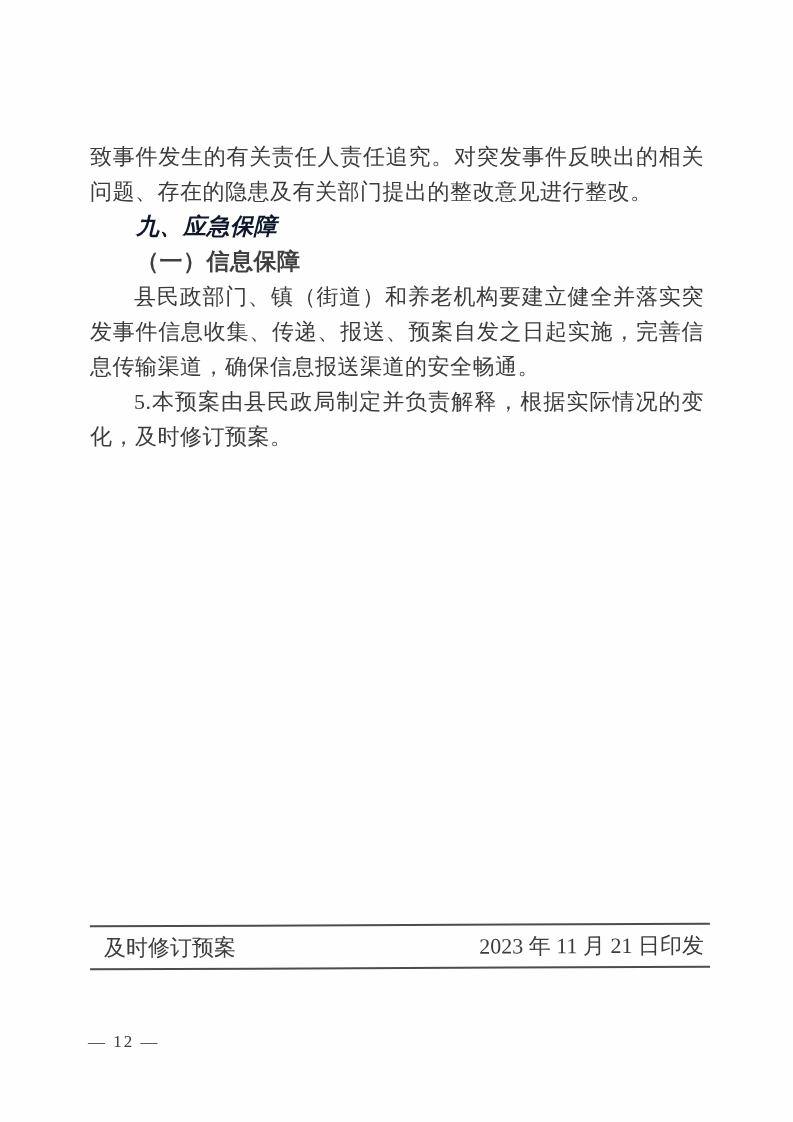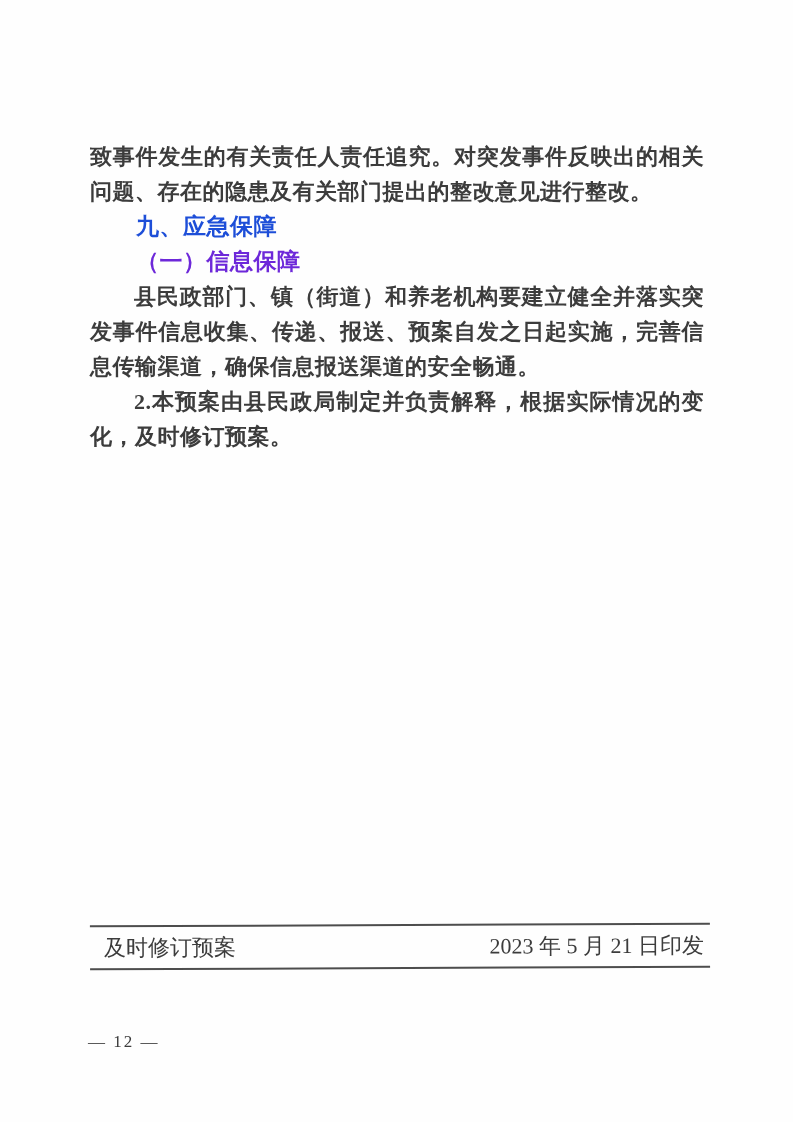--- a/index.html
+++ b/index.html
@@ -31,37 +31,37 @@
     margin: 0;
     padding: 0;
     font-size: 22px;
     line-height: 35px;
     font-weight: normal;
   }
   p.body {
     text-align: justify;
     text-justify: inter-character;
     text-indent: 2em;
-    font-weight: bold;
   }
   p.cont {
     text-indent: 0;
   }
   h2.sec {
     font-family: "Liberation Sans", "DejaVu Sans", sans-serif;
     font-weight: bold;
     text-indent: 2em;
-    color: #1d4ed8;
+    color: #0f172a;
     font-size: 23px;
+    font-style: italic;
   }
   h3.sub {
     font-family: "Liberation Serif", "DejaVu Serif", serif;
     font-weight: bold;
     text-indent: 2em;
-    color: #6d28d9;
+    color: #404040;
     font-size: 23px;
   }
   .footer {
     position: absolute;
     left: 90px;
     top: 924px;
     width: 620px;
     transform: rotate(-0.25deg);
   }
   .footer-rule {
@@ -89,27 +89,27 @@
 </head>
 <body>
 
 <div class="page">
 
   <div class="content">
     <p class="body cont">致事件发生的有关责任人责任追究。对突发事件反映出的相关问题、存在的隐患及有关部门提出的整改意见进行整改。</p>
     <h2 class="sec">九、应急保障</h2>
     <h3 class="sub">（一）信息保障</h3>
     <p class="body">县民政部门、镇（街道）和养老机构要建立健全并落实突发事件信息收集、传递、报送、预案自发之日起实施，完善信息传输渠道，确保信息报送渠道的安全畅通。</p>
-    <p class="body">2.本预案由县民政局制定并负责解释，根据实际情况的变化，及时修订预案。</p>
+    <p class="body">5.本预案由县民政局制定并负责解释，根据实际情况的变化，及时修订预案。</p>
   </div>
 
   <div class="footer">
     <div class="footer-rule"></div>
     <div class="footer-row">
       <span>及时修订预案</span>
-      <span>2023 年 5 月 21 日印发</span>
+      <span>2023 年 11 月 21 日印发</span>
     </div>
     <div class="footer-rule"></div>
   </div>
 
   <div class="page-number">— 12 —</div>
 
 </div>
 
 </body></html>

